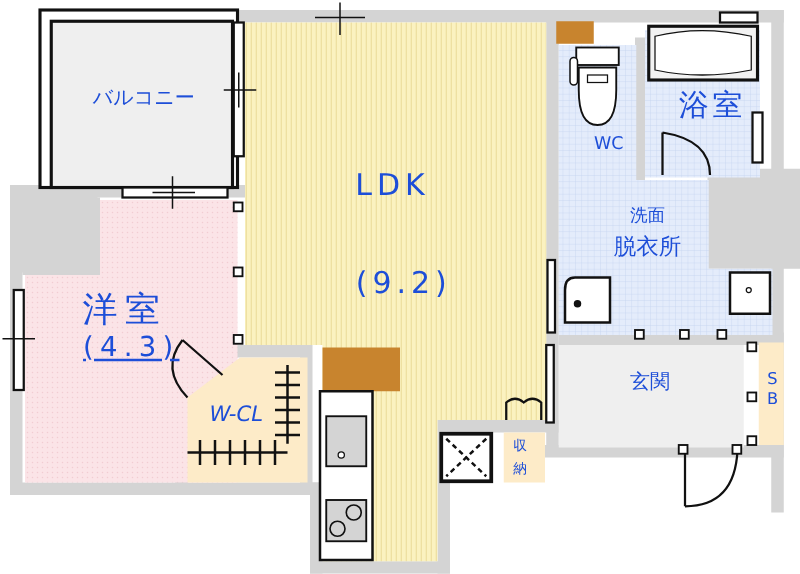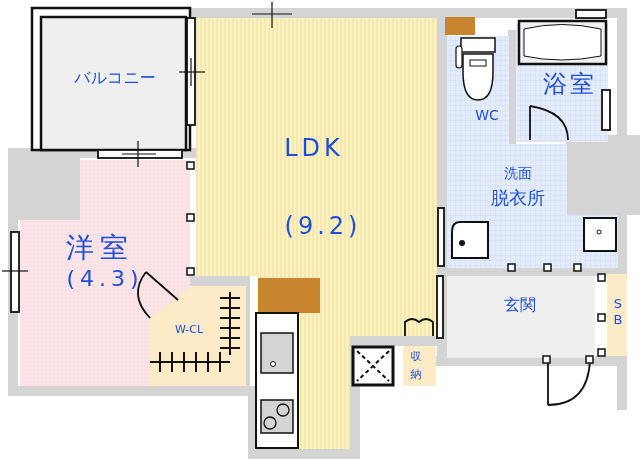--- a/index.html
+++ b/index.html
@@ -2,27 +2,27 @@
 <html><head>
 <meta charset="utf-8">
 <style>
   html, body { margin:0; padding:0; background:#ffffff; }
   body { width:640px; height:459px; overflow:hidden; position:relative; font-family:"DejaVu Sans","Liberation Sans",sans-serif; }
   .plan { position:absolute; left:0; top:0; width:640px; height:459px; }
   .lbl { position:absolute; color:#1d4ed8; text-align:center; white-space:nowrap; line-height:1; }
   .ldk-name { left:258px; top:136px; width:112px; font-size:24px; letter-spacing:4px; }
   .ldk-size { left:258px; top:170px; width:130px; font-size:24px; letter-spacing:4px;margin-top:44px; }
   .yo-name { left:60px; top:234px; width:80px; font-size:28px; letter-spacing:6px; }
-  .yo-size { left:55px; top:268px; width:100px; font-size:22px; letter-spacing:5px; }
+  .yo-size { left:55px; top:268px; width:100px; font-size:22px; letter-spacing:5px;text-decoration:underline; }
   .bal { left:60px; top:70px; width:110px; font-size:16px; }
   .wc { left:462px; top:108px; width:50px; font-size:14px; }
   .bath { left:535px; top:72px; width:70px; font-size:24px; letter-spacing:3px; }
   .wash1 { left:478px; top:166px; width:80px; font-size:14px;text-align:center; }
   .wash2 { left:478px; top:189px; width:80px; font-size:18px; }
-  .wcl { left:154px; top:324px; width:70px; font-size:11px; }
+  .wcl { left:154px; top:324px; width:70px; font-size:17px;font-style:italic; }
   .genkan { left:490px; top:297px; width:60px; font-size:16px; }
   .sb1 { left:609px; top:297px; width:18px; font-size:13px; }
   .sb2 { left:609px; top:313px; width:18px; font-size:13px; }
   .shu1 { left:407px; top:351px; width:18px; font-size:11px; }
   .shu2 { left:407px; top:369px; width:18px; font-size:11px; }
 </style>
 </head>
 <body>
 
 <svg class="plan" width="640" height="459" viewBox="0 0 640 459" xmlns="http://www.w3.org/2000/svg">

